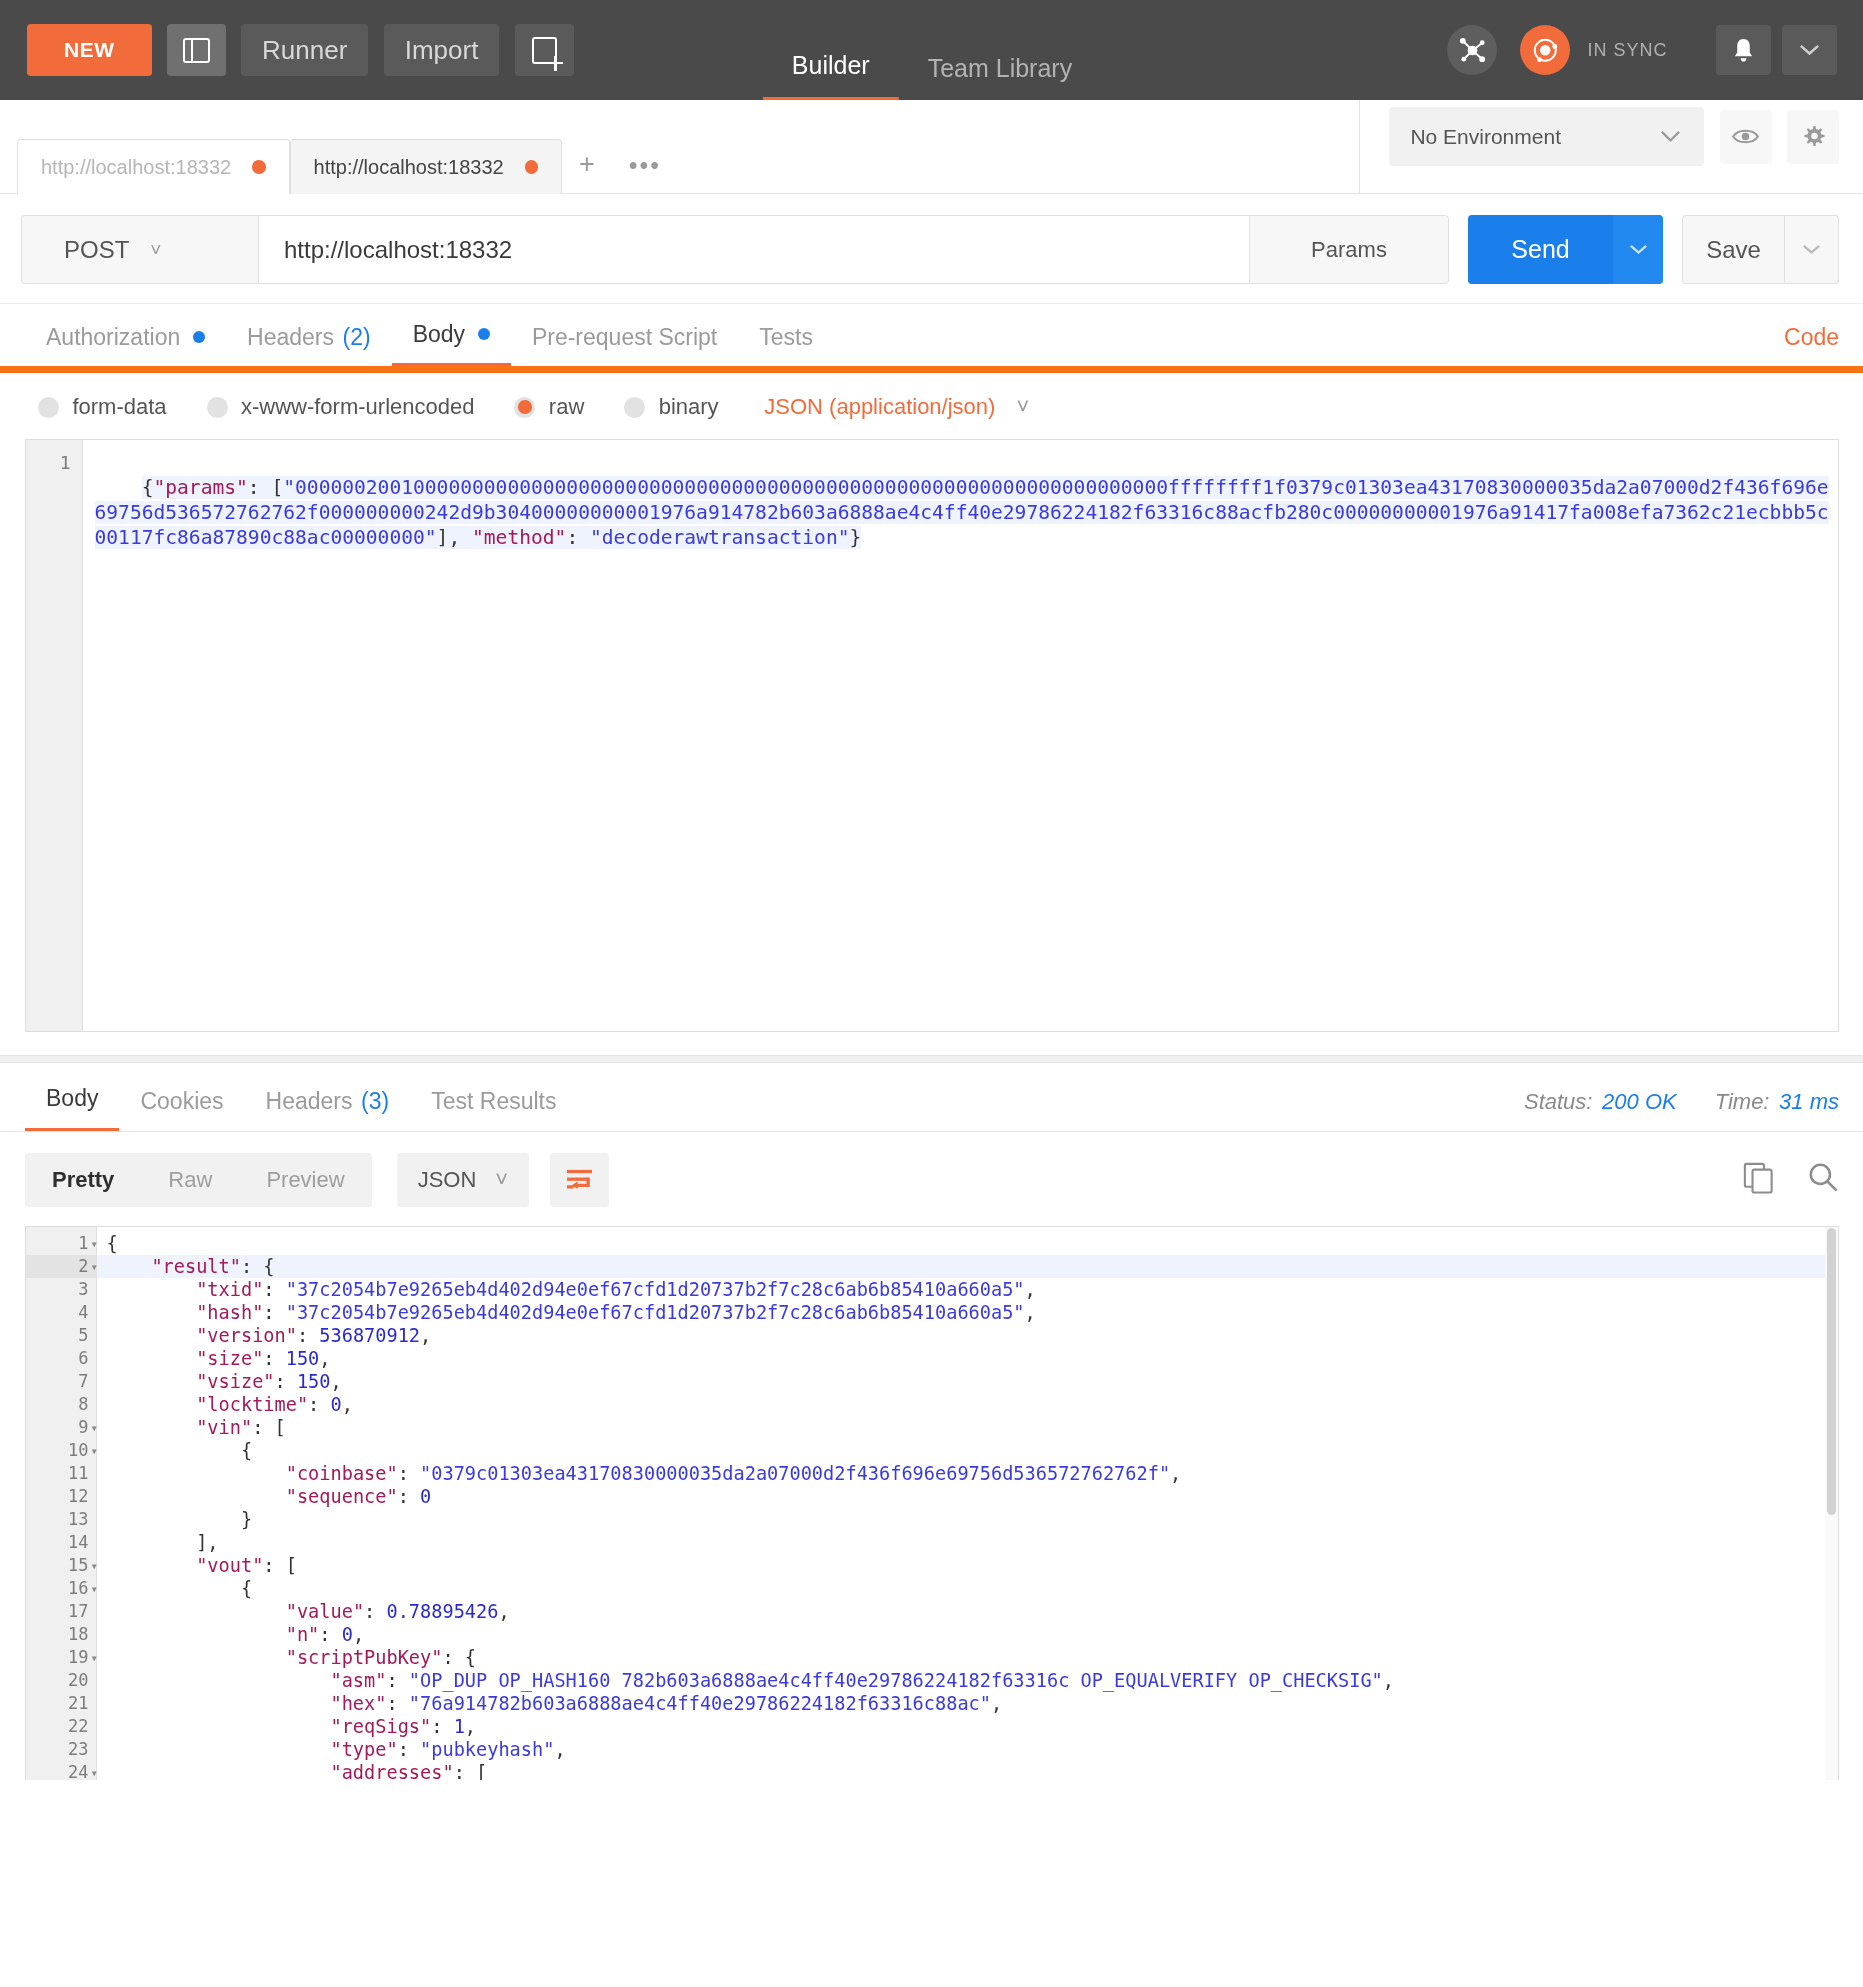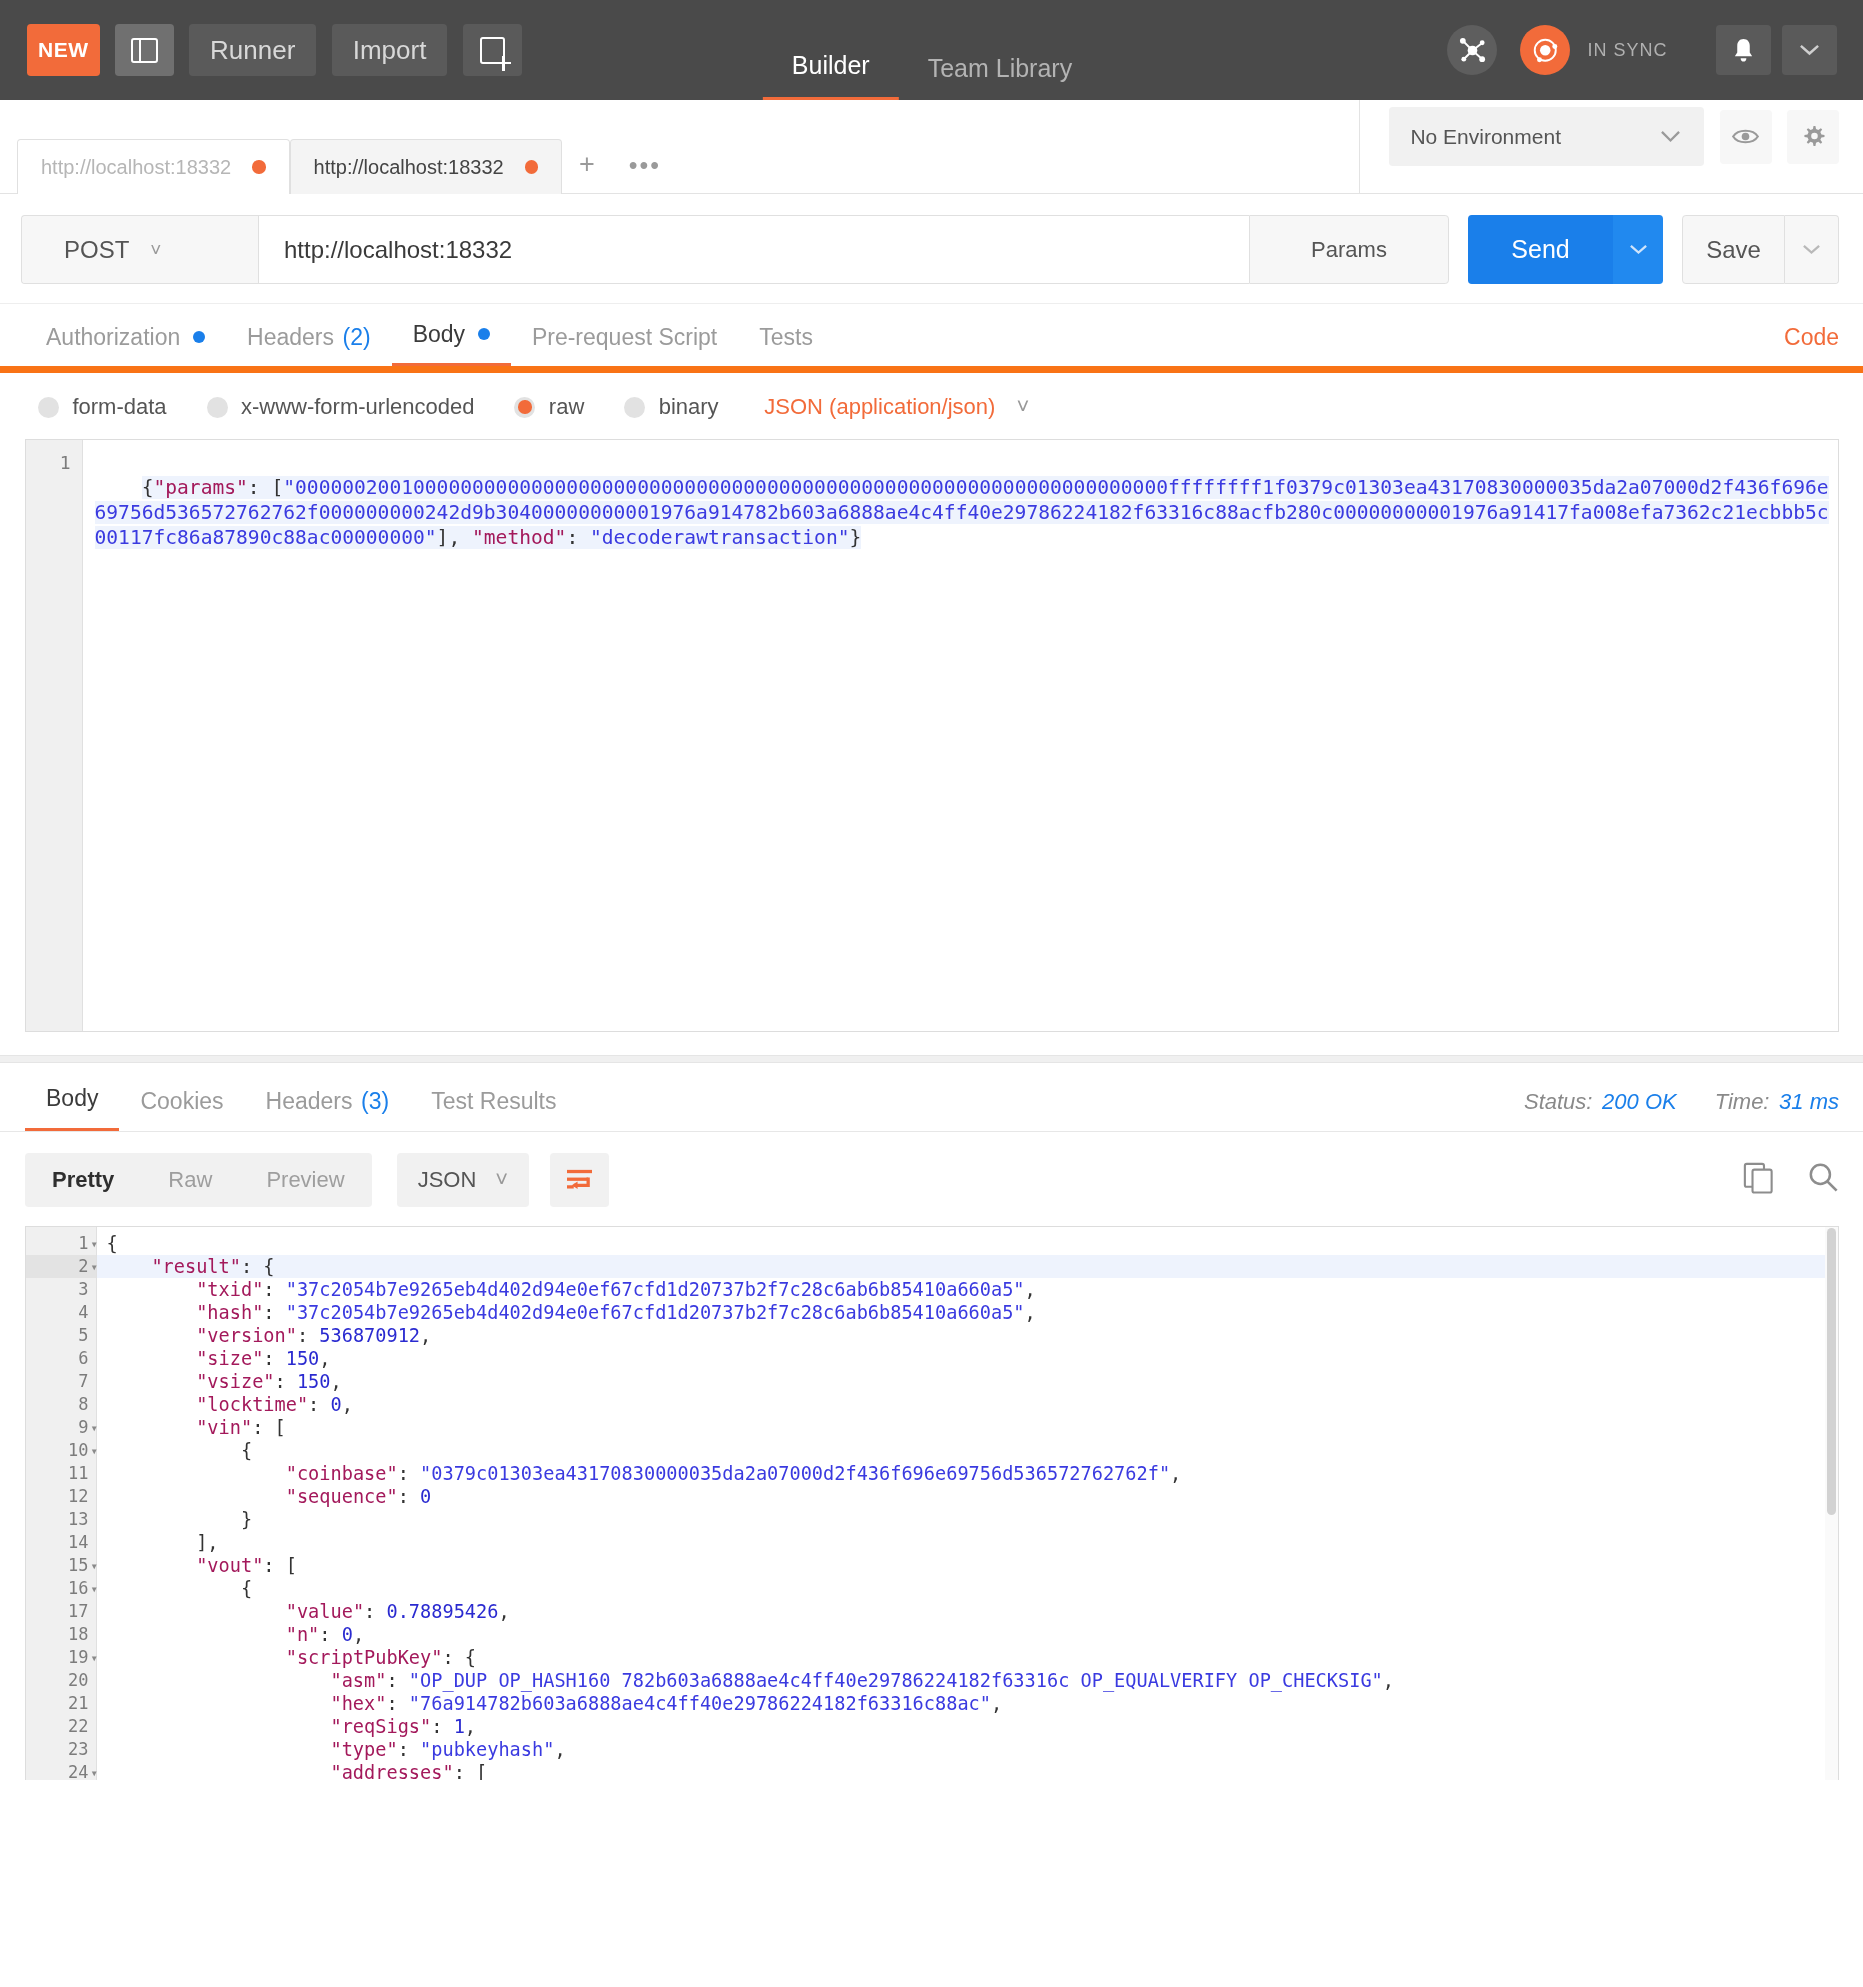--- a/index.html
+++ b/index.html
@@ -18,21 +18,21 @@
     align-items: center;
     padding: 0 27px;
     position: relative;
   }
   .btn-new {
     background: #f26b3a;
     color: #fff;
     font-size: 21px;
     font-weight: bold;
     letter-spacing: 0.5px;
-    padding: 0 11px;
+    padding: 0 37px;
     height: 52px;
     line-height: 52px;
     border-radius: 3.8px;
     cursor: pointer;
   }
   .hdr-btn {
     background: #5a5a5a;
     color: #d8d8d8;
     font-size: 26px;
     height: 52px;

